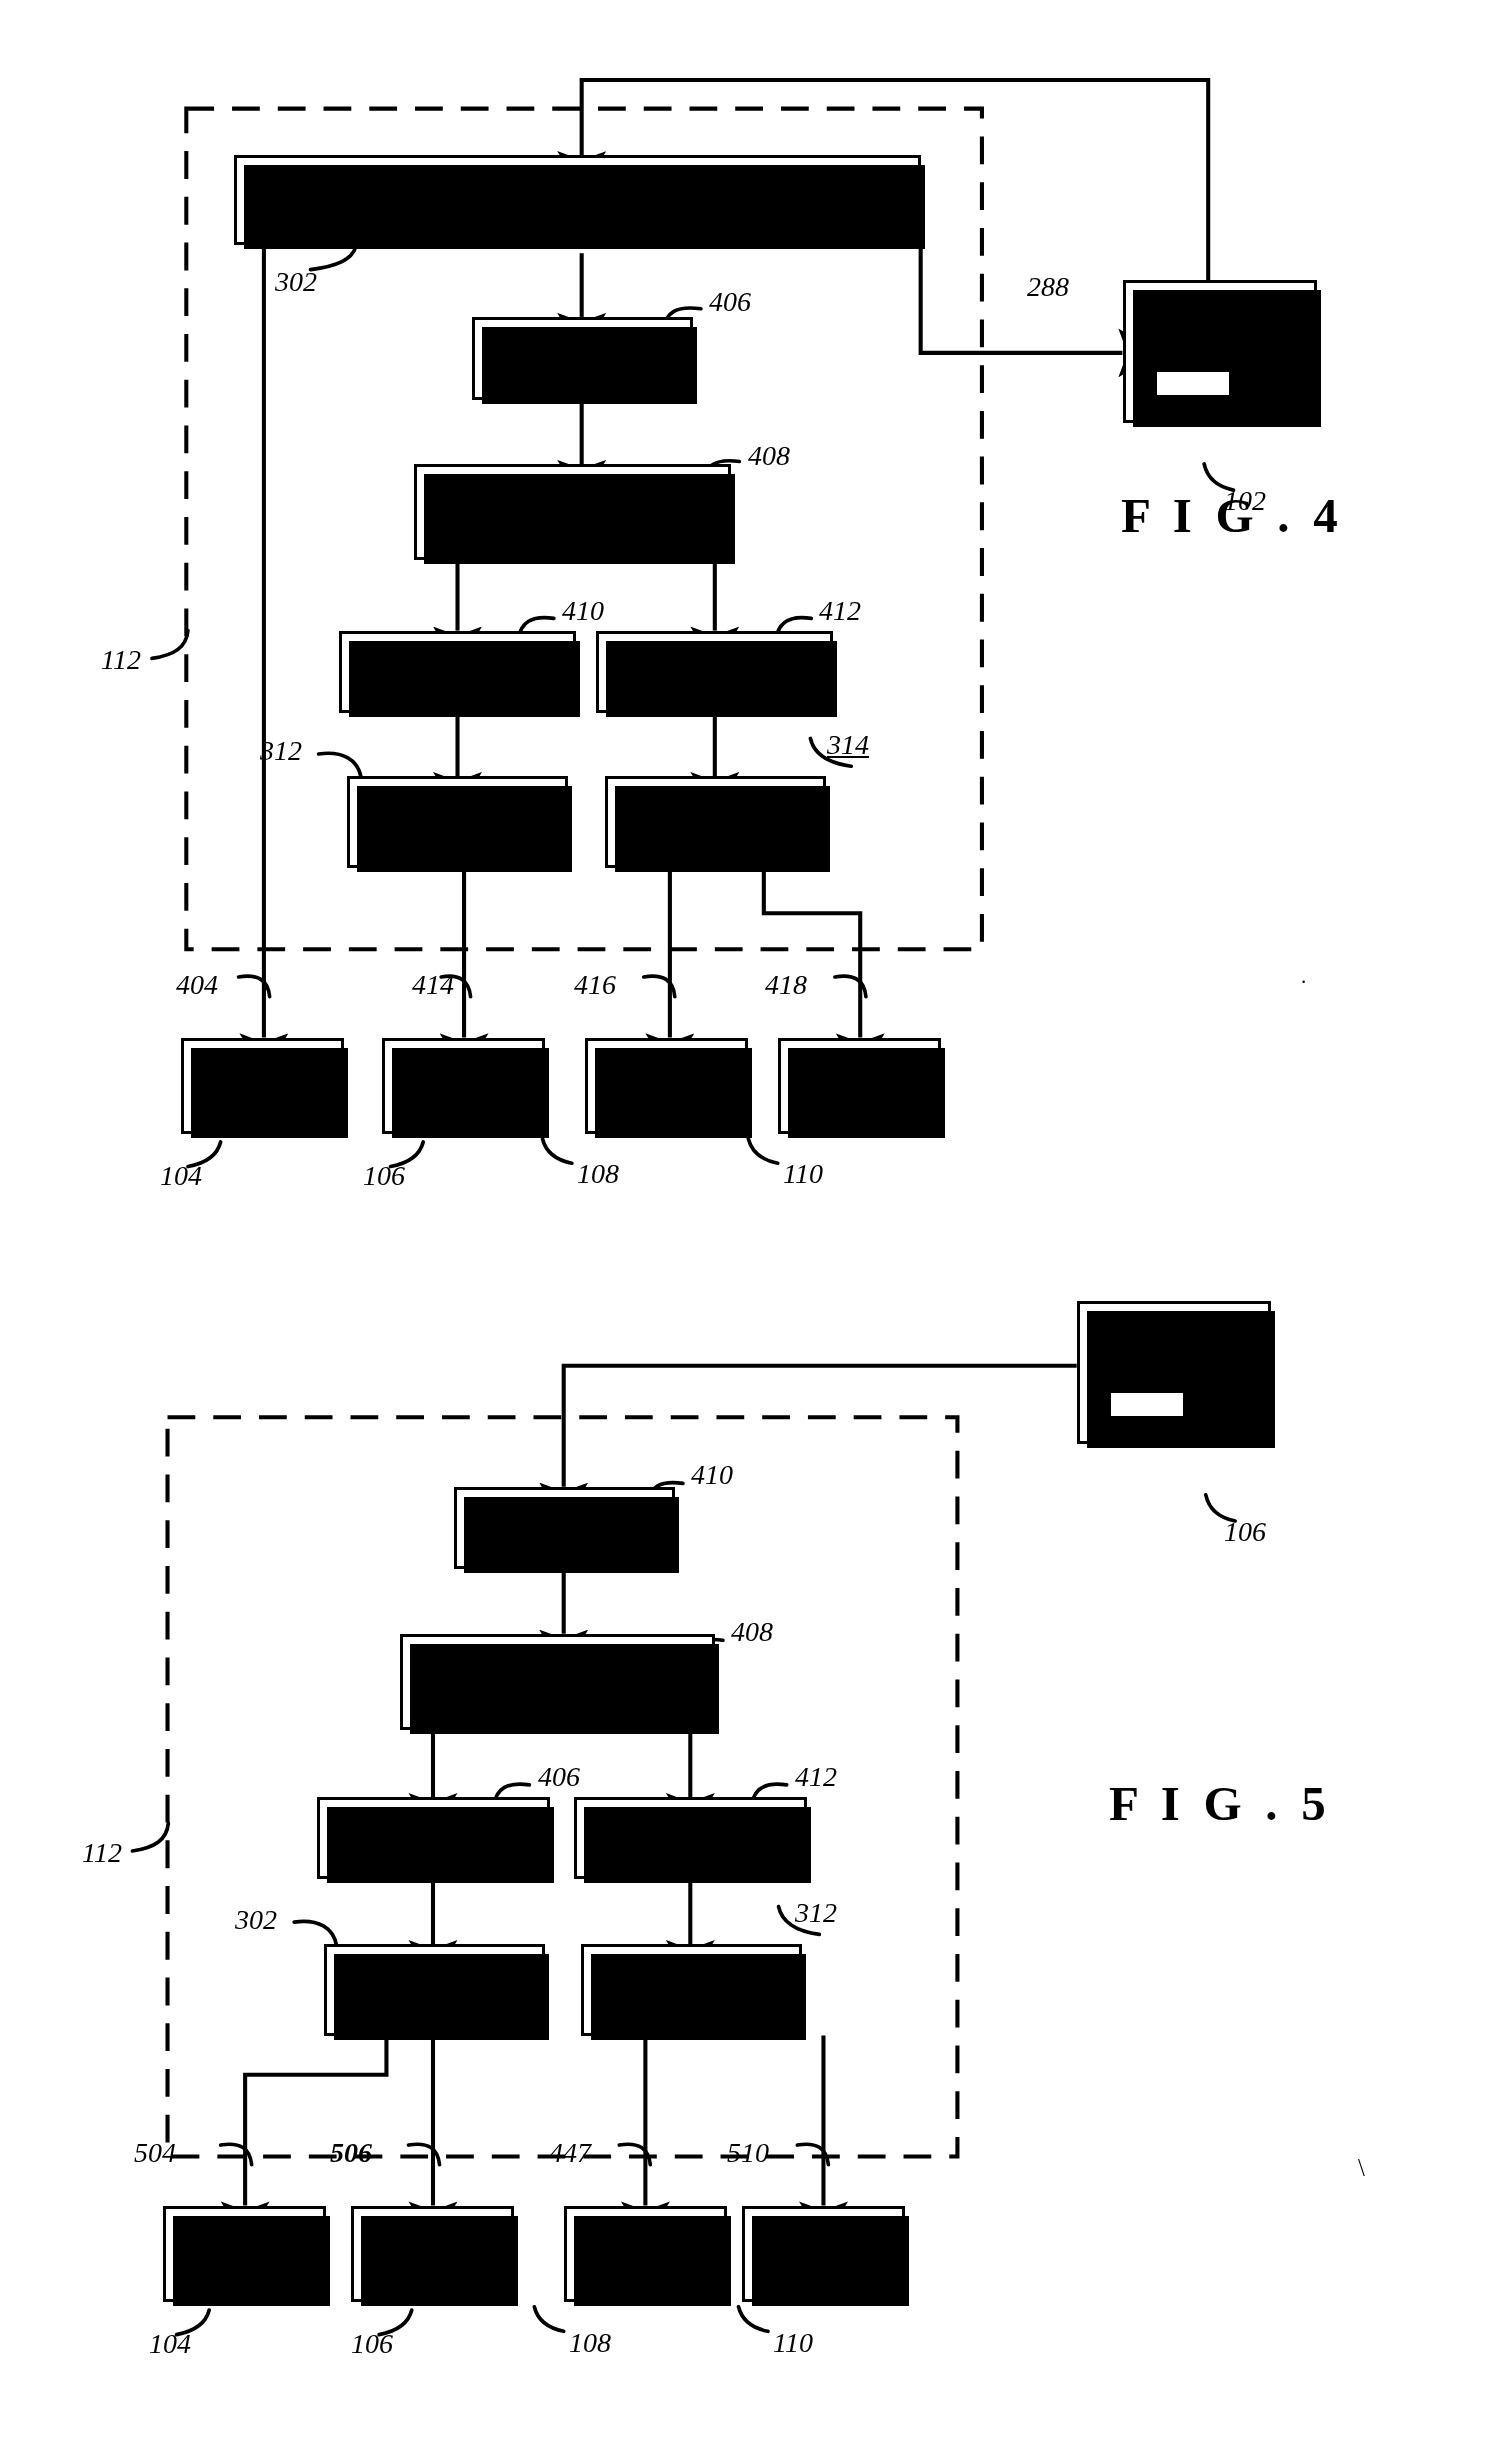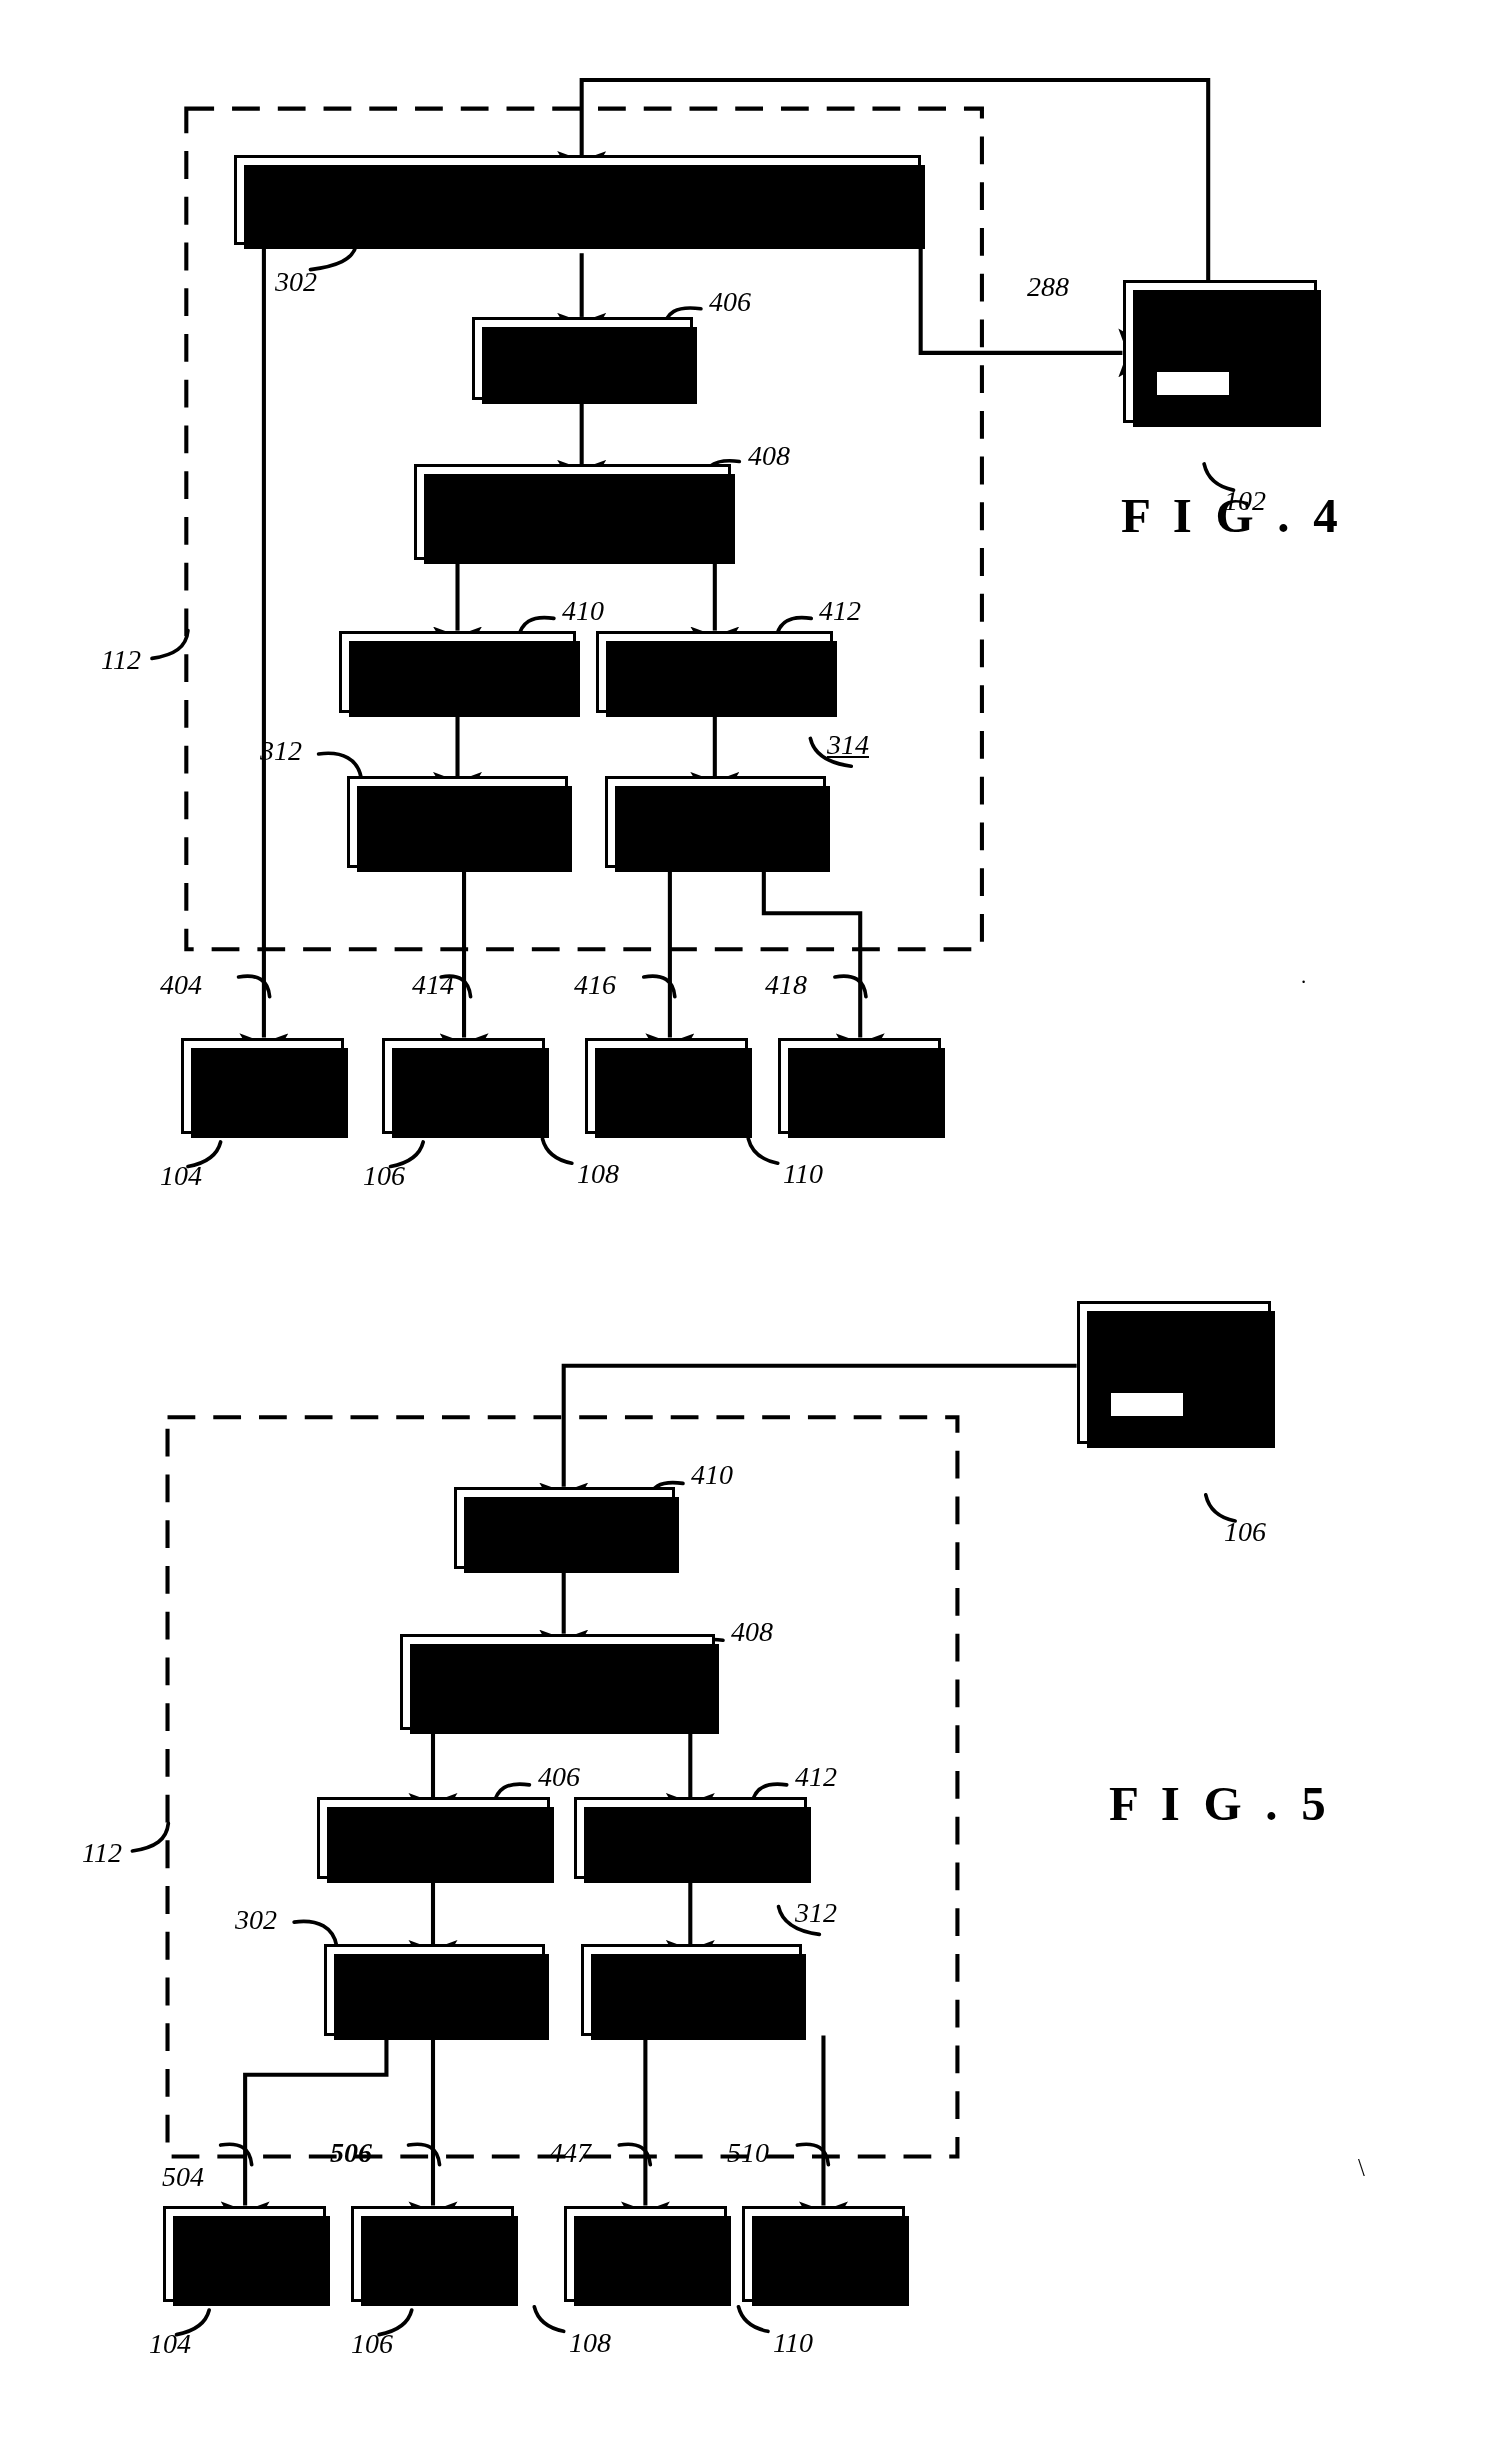--- a/index.html
+++ b/index.html
@@ -220,21 +220,21 @@
   </div>
   <div class="net-slot" style="left:1154px;top:369px;width:78px;height:29px;"></div>
   <div class="ref" style="left:1243px;top:356px;">116</div>
   <div class="ref" style="left:1224px;top:485px;">102</div>
   <div class="ref" style="left:1027px;top:271px;">288</div>
 
   <div class="box bx-net" style="left:181px;top:1038px;width:163px;height:96px;">
     <span>NETWORK</span>
   </div>
   <div class="ref" style="left:160px;top:1160px;">104</div>
-  <div class="ref" style="left:160px;top:969px;">404</div>
+  <div class="ref" style="left:176px;top:969px;">404</div>
 
   <div class="box bx-net" style="left:382px;top:1038px;width:163px;height:96px;">
     <span>NETWORK</span>
   </div>
   <div class="ref" style="left:363px;top:1160px;">106</div>
   <div class="ref" style="left:371px;top:969px;margin-left:41px;">414</div>
 
   <div class="box bx-net" style="left:585px;top:1038px;width:163px;height:96px;">
     <span>NETWORK</span>
   </div>
@@ -288,21 +288,21 @@
   <div class="box bx-pm" style="left:581px;top:1944px;width:221px;height:92px;">
     <span><span>PACKET</span><br>
           <span>MULTIPLIER</span></span>
   </div>
   <div class="ref" style="left:795px;top:1897px;">312</div>
 
   <div class="box bx-net" style="left:163px;top:2206px;width:163px;height:96px;">
     <span>NETWORK</span>
   </div>
   <div class="ref" style="left:149px;top:2328px;">104</div>
-  <div class="ref" style="left:162px;top:2137px;margin-top:24px;">504</div>
+  <div class="ref" style="left:134px;top:2137px;">504</div>
 
   <div class="box bx-net" style="left:351px;top:2206px;width:163px;height:96px;">
     <span>NETWORK</span>
   </div>
   <div class="ref" style="left:351px;top:2328px;">106</div>
   <div class="ref" style="left:330px;top:2137px;font-weight:bold;">506</div>
 
   <div class="box bx-net" style="left:564px;top:2206px;width:163px;height:96px;">
     <span>NETWORK</span>
   </div>

